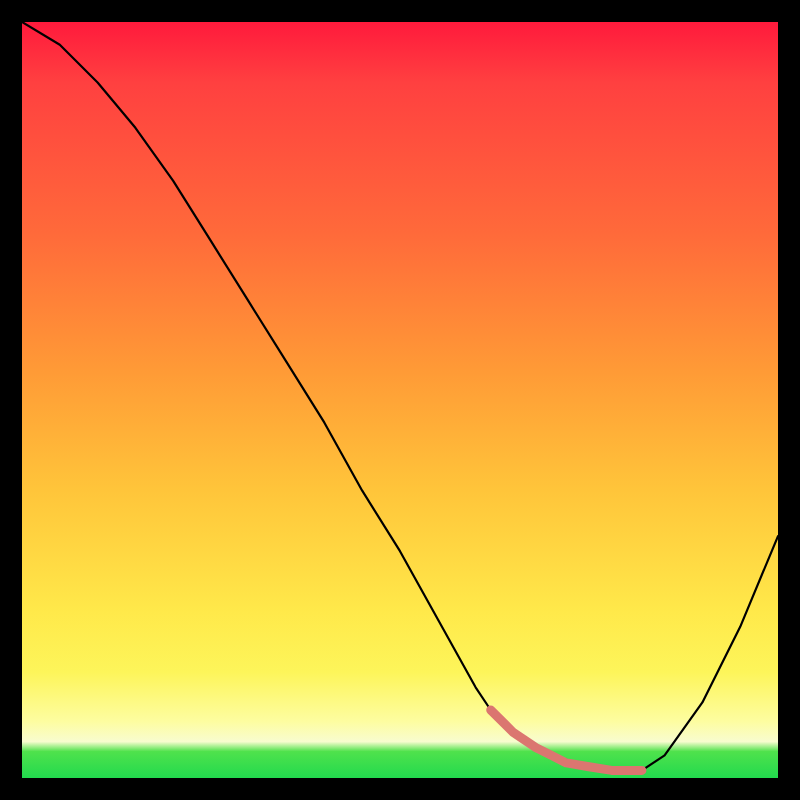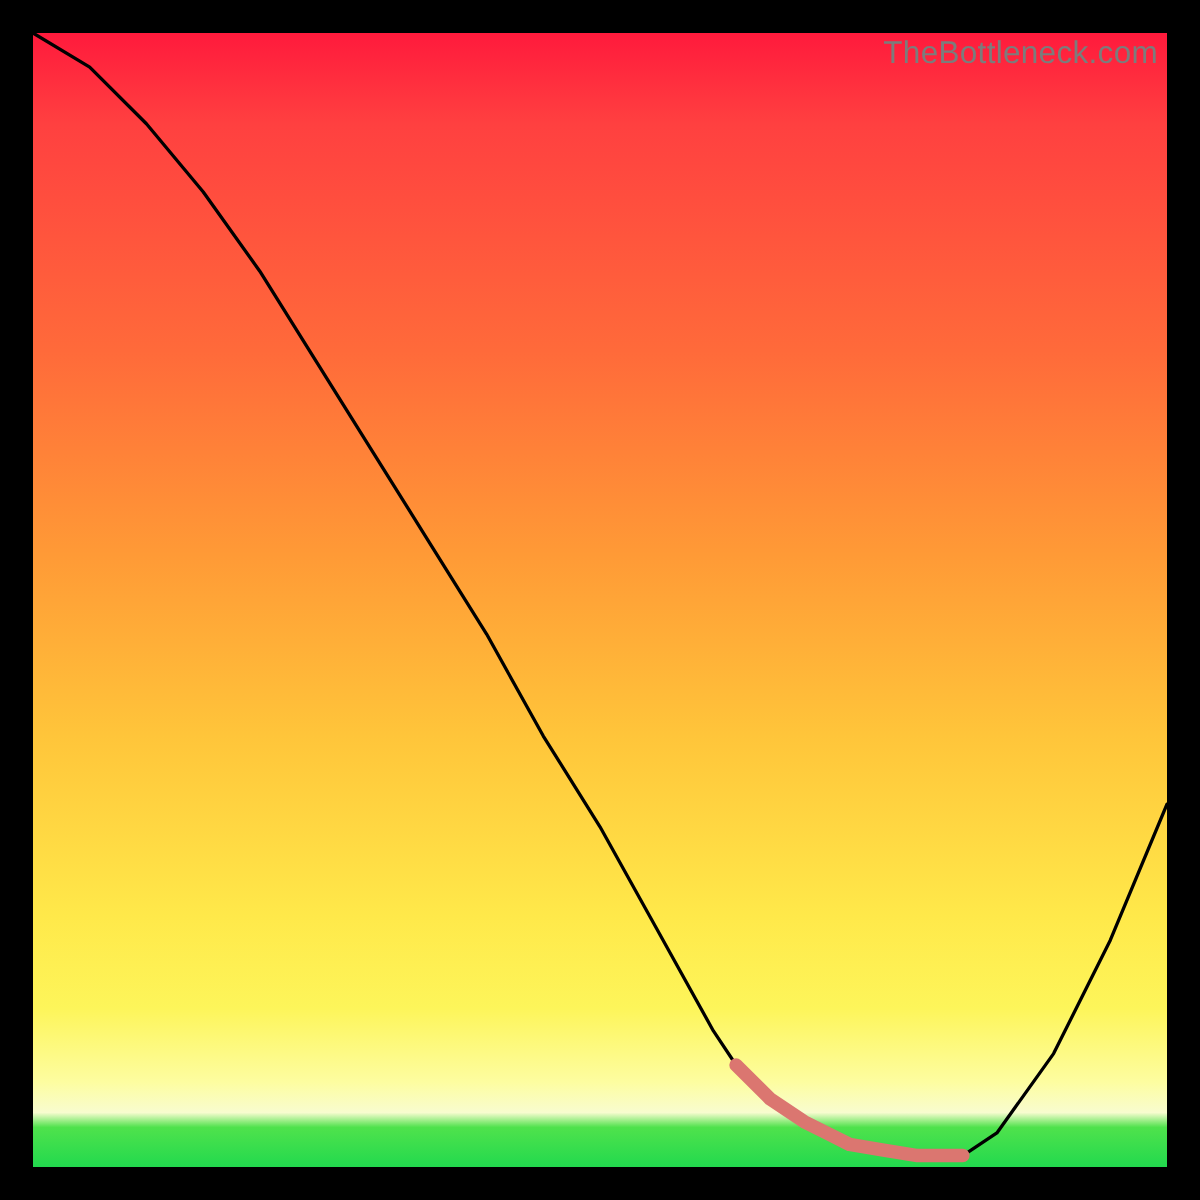--- a/index.html
+++ b/index.html
@@ -55,19 +55,18 @@
     font-weight: 500;
     letter-spacing: 0.2px;
     user-select: none;
   }
 </style>
 </head>
 <body>
 
 <div class="frame">
   <div class="plot">
-    <div class="watermark">TheBottleneck.com</div>
     <svg class="curve" viewBox="0 0 756 756" preserveAspectRatio="none">
       <path d="M0.0 0.0 L37.8 22.7 L75.6 60.5 L113.4 105.8 L151.2 158.8 L189.0 219.2 L226.8 279.7 L264.6 340.2 L302.4 400.7 L340.2 468.7 L378.0 529.2 L415.8 597.2 L453.6 665.3 L468.7 688.0 L491.4 710.6 L529.2 733.3 L567.0 744.7 L604.8 748.4 L619.9 748.4 L642.6 733.3 L680.4 680.4 L718.2 604.8 L756.0 514.1" id="main-path" fill="none" stroke="#000" stroke-width="2.2" stroke-linecap="round" stroke-linejoin="round"></path>
       <path d="M468.7 688.0 L491.4 710.6 L514.1 725.8 L529.2 733.3 L544.3 740.9 L567.0 744.7 L589.7 748.4 L604.8 748.4 L619.9 748.4" id="hl-path" fill="none" stroke="#db7670" stroke-width="9" stroke-linecap="round" stroke-linejoin="round"></path>
     </svg>
   </div>
 </div>
 
 </body></html>

